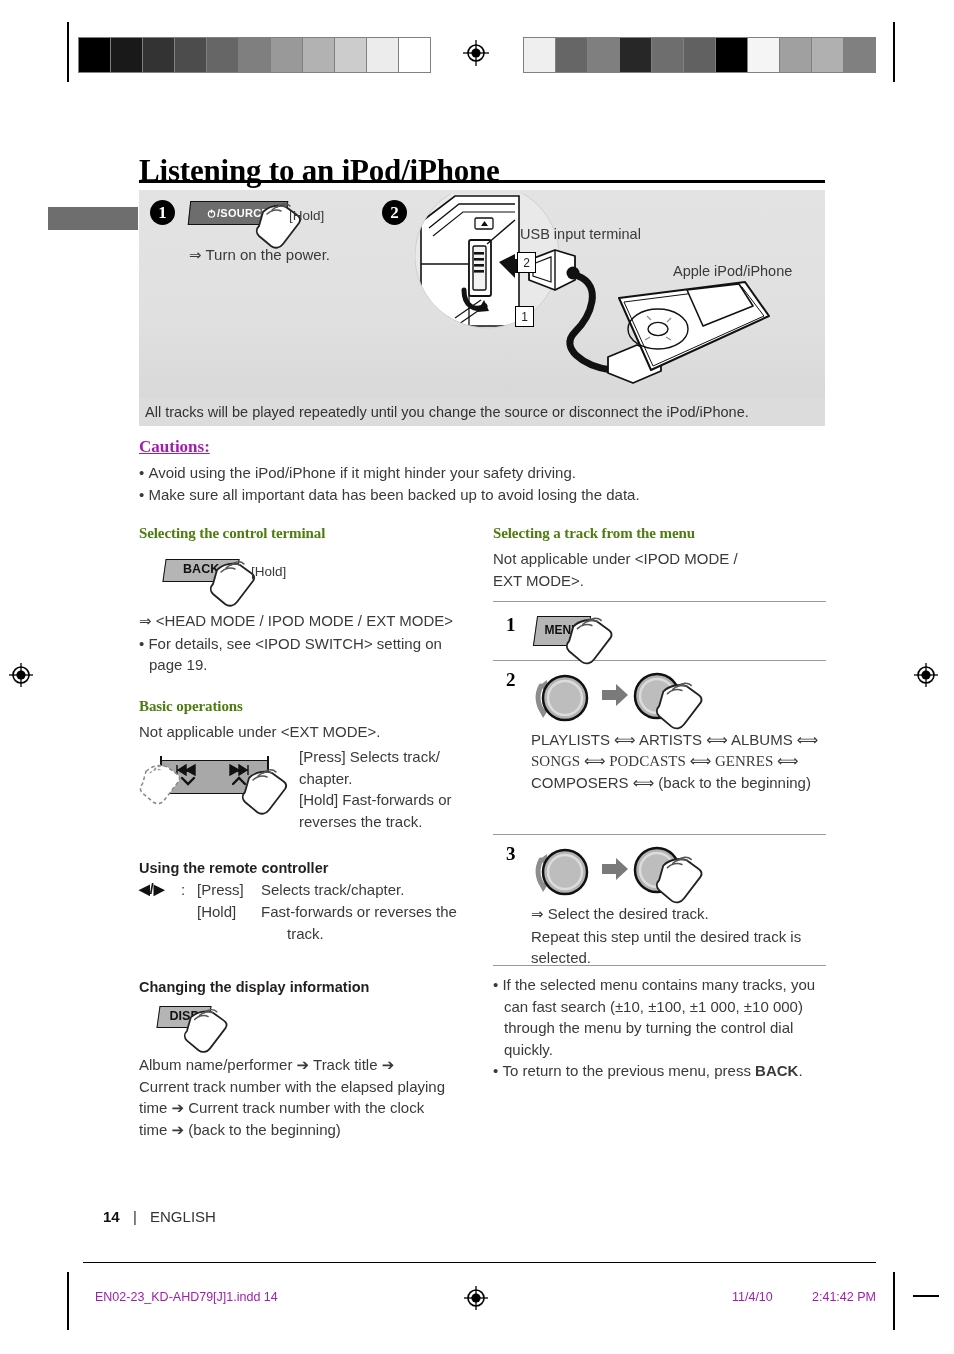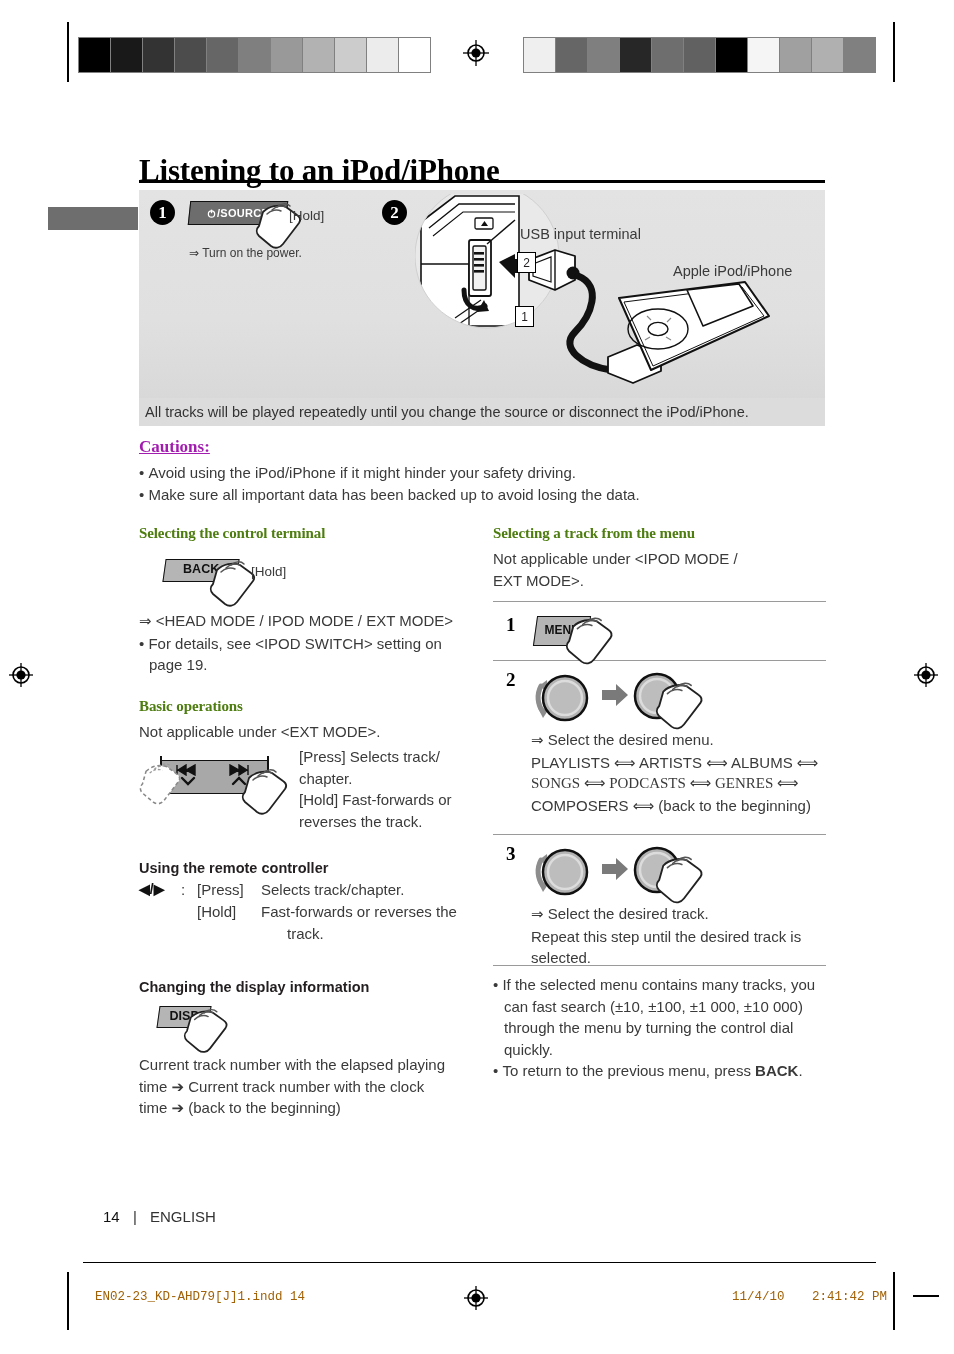--- a/index.html
+++ b/index.html
@@ -90,21 +90,21 @@
     display: flex; align-items: center; justify-content: center;
     border: 1.5px solid #111;
     transform: skewX(-6deg);
   }
   .hw-btn span { transform: skewX(6deg); display:block; }
 
   .hero-label {
     position: absolute; font-size: 14.5px; color: #3a3a3a;
     white-space: nowrap;
   }
-  .hero-arrowtext { position:absolute; font-size: 12px; color:#3a3a3a; white-space:nowrap;}
+  .hero-arrowtext { position:absolute; font-size: 15px; color:#3a3a3a; white-space:nowrap;}
 
   
   .numbox {
     position: absolute; width: 17px; height: 19px;
     border: 1.5px solid #000; background: #fff;
     font-size: 12px; display:flex; align-items:center; justify-content:center;
     font-family: "Liberation Sans", sans-serif;
   }
 
   
@@ -168,27 +168,27 @@
     font-weight: bold; font-size: 19px; color:#000;
   }
   .steprow { position: relative; }
   .bigarrow { position:absolute; color:#6e6e6e; font-size:26px; line-height:1; }
 
   
   .pagefoot {
     position: absolute; left: 103px; top: 1208px;
     font-size: 15px; color:#333;
   }
-  .pagefoot b { font-weight: normal; color:#111; }
+  .pagefoot b { font-weight: bold; color:#111; }
   .footrule {
     position:absolute; left:83px; top:1262px; width:793px; height:1px; background:#000;
   }
   .footline {
-    position:absolute; font-size: 12.5px; color:#a16207;
-    font-family: Liberation Mono, monospace;
+    position:absolute; font-size: 12.5px; color:#a21caf;
+    font-family: Liberation Sans, sans-serif;
   }
   .arrowchar { font-family: "DejaVu Sans", sans-serif; }
 </style>
 </head>
 <body>
 
 <div class="page">
 
   <div class="crop-line" style="left:67px;top:22px;width:1.5px;height:60px;"></div>
   <div class="crop-line" style="left:893px;top:22px;width:1.5px;height:60px;"></div>
@@ -466,20 +466,21 @@
       </div>
       <svg class="hand" style="left:42px;top:6px;" width="62" height="54" viewBox="0 0 64 56">
         <path d="M10 14 C16 8, 26 6, 33 9 L44 17 C47 19, 48 22, 46 25 L30 46 C27 50, 22 51, 18 48 L6 38 C3 35, 3 31, 6 28 Z" fill="#ffffff" stroke="#222" stroke-width="1.8" stroke-linejoin="round"></path>
         <path d="M14 16 C18 12, 24 11, 28 13" fill="none" stroke="#555" stroke-width="1.5" stroke-linecap="round"></path>
         <path d="M19 12 C23 8, 29 7, 33 9" fill="none" stroke="#555" stroke-width="1.5" stroke-linecap="round"></path>
         <path d="M24 9 C28 5, 34 5, 37 8" fill="none" stroke="#555" stroke-width="1.5" stroke-linecap="round"></path>
       </svg>
     </div>
 
     <div class="body">
+      <div>Album name/performer ➔ Track title ➔</div>
       <div>Current track number with the elapsed playing</div>
       <div>time ➔ Current track number with the clock</div>
       <div>time ➔ (back to the beginning)</div>
     </div>
   </div>
 
   <div class="col-right">
     <h2 class="sec">Selecting a track from the menu</h2>
     <div class="body">
       <div>Not applicable under &lt;IPOD MODE /</div>
@@ -525,24 +526,20 @@
         <circle cx="26" cy="30" r="17" fill="#bdbdbd" stroke="#dcdcdc" stroke-width="2.5"></circle>
       </svg>
       <svg class="hand" style="left:160px;top:16px;" width="66" height="58" viewBox="0 0 64 56">
         <path d="M10 14 C16 8, 26 6, 33 9 L44 17 C47 19, 48 22, 46 25 L30 46 C27 50, 22 51, 18 48 L6 38 C3 35, 3 31, 6 28 Z" fill="#ffffff" stroke="#222" stroke-width="1.8" stroke-linejoin="round"></path>
         <path d="M14 16 C18 12, 24 11, 28 13" fill="none" stroke="#555" stroke-width="1.5" stroke-linecap="round"></path>
         <path d="M19 12 C23 8, 29 7, 33 9" fill="none" stroke="#555" stroke-width="1.5" stroke-linecap="round"></path>
         <path d="M24 9 C28 5, 34 5, 37 8" fill="none" stroke="#555" stroke-width="1.5" stroke-linecap="round"></path>
       </svg>
 
       <div class="body" style="position:absolute;left:38px;top:68px;width:300px;">
-        <div style="white-space:nowrap;">
-          <span class="arrowchar">⇒</span>
-          <span>Select the desired menu.</span>
-        </div>
         <div style="white-space:nowrap;">PLAYLISTS ⟺ ARTISTS ⟺ ALBUMS ⟺</div>
         <div style="white-space:nowrap;font-family:Liberation Serif, serif;">SONGS ⟺ PODCASTS ⟺ GENRES ⟺</div>
         <div style="white-space:nowrap;">COMPOSERS ⟺ (back to the beginning)</div>
       </div>
     </div>
     <div class="hrule"></div>
 
     <div class="steprow" style="height:130px;">
       <div class="stepnum" style="position:absolute;left:13px;top:8px;">3</div>
 

